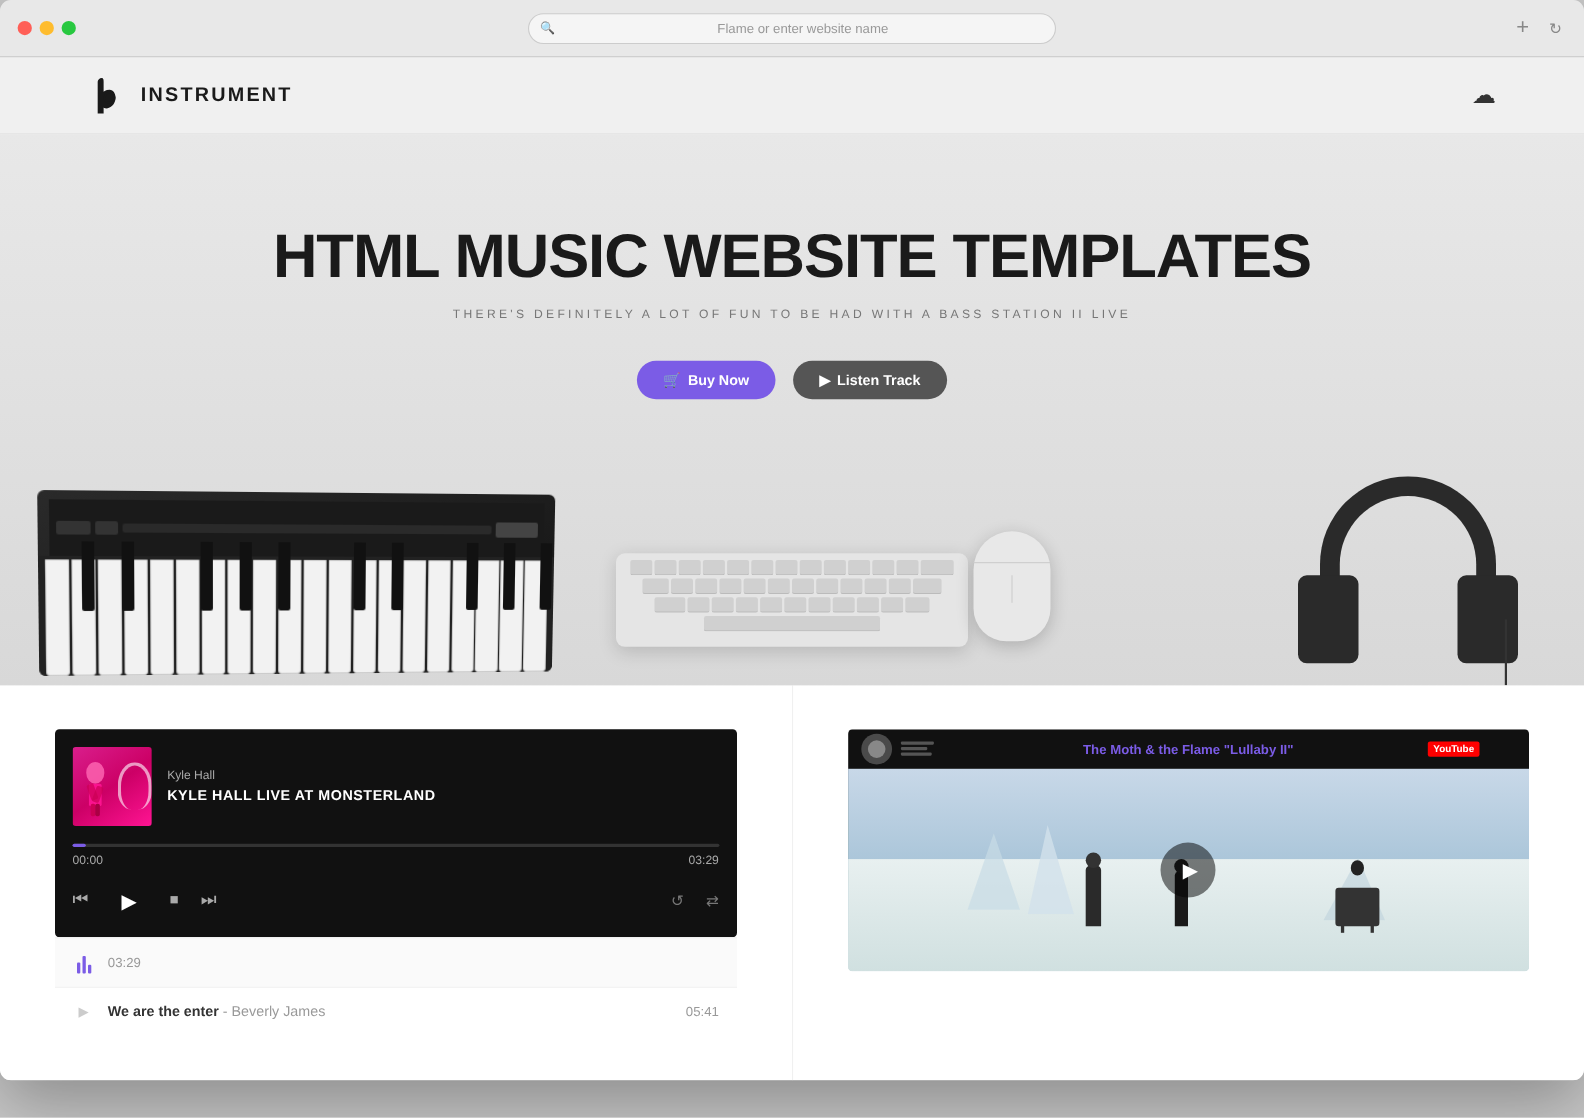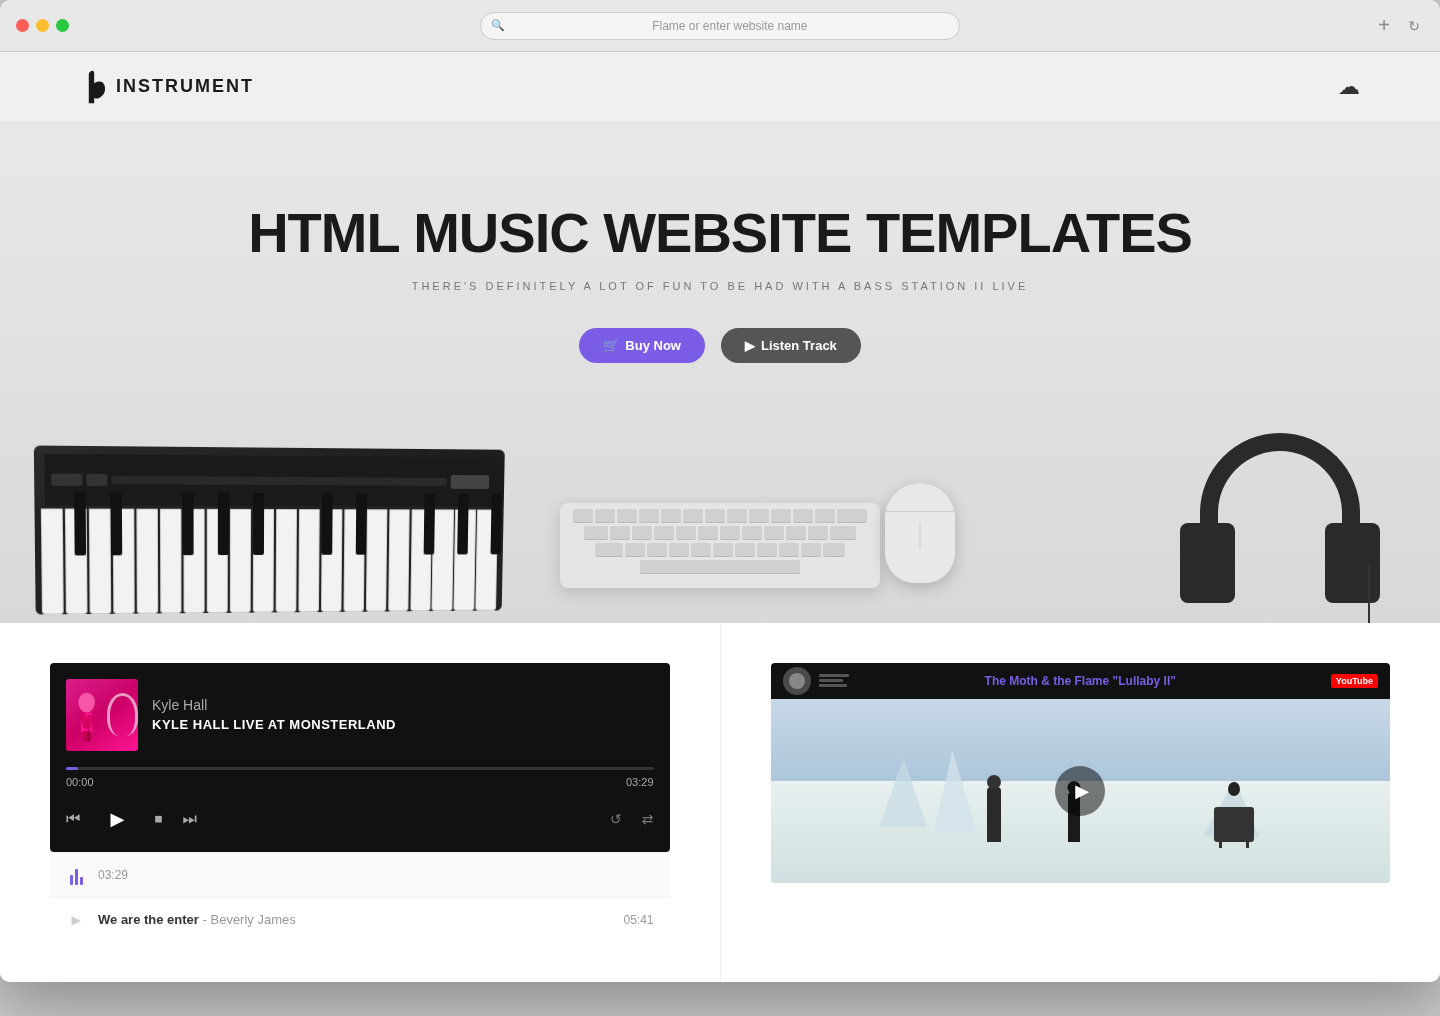--- a/index.html
+++ b/index.html
@@ -59,21 +59,21 @@
       height: 70px;
       display: flex;
       align-items: center;
       padding: 0 80px;
       justify-content: space-between;
       border-bottom: 1px solid #e5e5e5;
     }
     .nav-logo {
       display: flex;
       align-items: center;
-      gap: 4px;
+      gap: 16px;
       font-weight: 800;
       font-size: 18px;
       letter-spacing: 2px;
       color: #1a1a1a;
     }
     .logo-icon {
       width: 32px;
       height: 36px;
     }
     .nav-links {
@@ -326,21 +326,21 @@
     .album-art-figure::after {
       content: '';
       width: 30px;
       height: 40px;
       border: 3px solid rgba(255,255,255,0.6);
       border-radius: 50% 50% 40% 40%;
       border-bottom: none;
     }
     .player-info { flex: 1; }
     .player-artist {
-      font-size: 14px;
+      font-size: 11px;
       color: #aaa;
       margin-bottom: 4px;
     }
     .player-title {
       font-size: 13px;
       font-weight: 700;
       color: white;
       text-transform: uppercase;
       letter-spacing: 0.5px;
     }
@@ -784,21 +784,21 @@
               <div style="width:28px;height:28px;background:#4a4a4a;border-radius:50%;display:flex;align-items:center;justify-content:center;">
                 <div style="width:16px;height:16px;background:#888;border-radius:50%;"></div>
               </div>
               <div style="display:flex;flex-direction:column;gap:2px;">
                 <div style="width:30px;height:3px;background:#555;border-radius:1px;"></div>
                 <div style="width:24px;height:3px;background:#555;border-radius:1px;"></div>
                 <div style="width:28px;height:3px;background:#555;border-radius:1px;"></div>
               </div>
             </div>
             <span class="video-title-bar">The Moth &amp; the Flame "Lullaby II"</span>
-            <div style="width:80px;display:flex;justify-content:flex-end;">
+            <div style="width:80px;display:flex;justify-content:flex-start;">
               <div class="video-yt-badge">YouTube</div>
             </div>
           </div>
           <div class="video-scene">
 
             <div style="position:absolute;top:0;left:0;right:0;height:50%;background:linear-gradient(180deg,#c8d8e8,#a8c4d8);"></div>
 
             <div style="position:absolute;bottom:0;left:0;right:0;height:55%;background:linear-gradient(180deg,#e8f0f0,#d0e0e0);"></div>
 
             <div style="position:absolute;bottom:30%;left:15%;width:80px;height:70px;background:rgba(200,220,230,0.7);clip-path:polygon(20% 100%, 50% 0%, 80% 100%);"></div>

